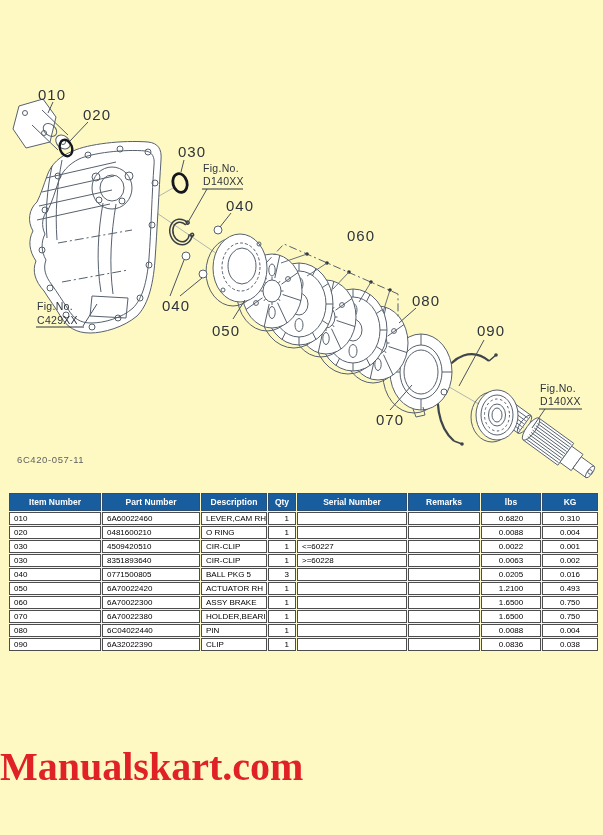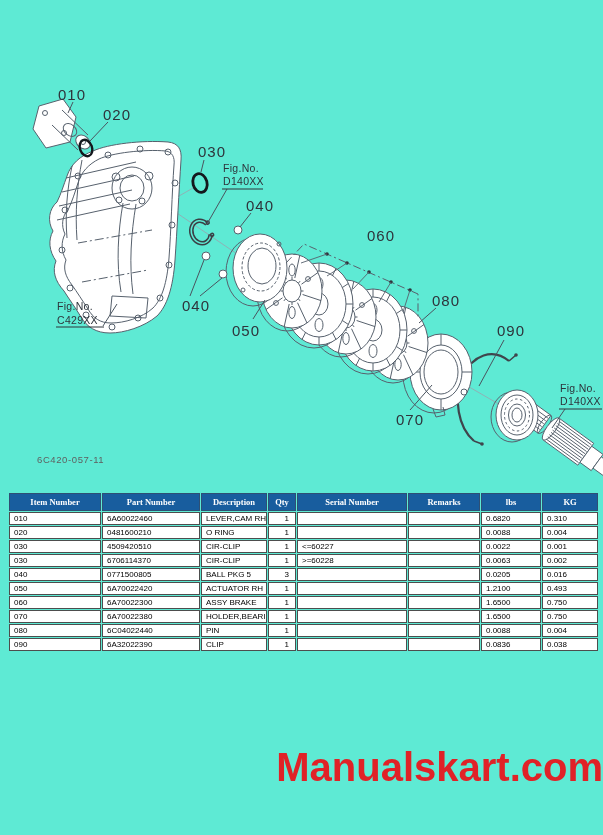--- a/index.html
+++ b/index.html
@@ -1,33 +1,33 @@
 <!DOCTYPE html>
 <html><head>
 <meta charset="utf-8">
 <style>
   html,body{margin:0;padding:0;}
   body{width:603px;height:835px;background:#ffffff;font-family:"Liberation Sans",sans-serif;position:relative;}
-  .page{position:absolute;inset:0;background:#5eead4;overflow:hidden;padding-left:20px;}
+  .page{position:absolute;inset:0;background:#fef9c3;overflow:hidden;}
   svg{display:block;}
   svg text{font-family:"Liberation Sans",sans-serif;fill:#2e343b;}
   .callout{font-size:15px;letter-spacing:1px;}
   .figref{font-size:10.5px;letter-spacing:.3px;}
   .dwgnum{font-size:9.5px;fill:#5f5f5f;letter-spacing:.6px;}
 
   table.parts{position:absolute;left:8px;top:492px;width:589px;border-collapse:separate;border-spacing:1px;table-layout:fixed;}
   table.parts th{background:var(--hdr,#185d9e);color:var(--hdrtx,#fff);font-size:8.5px;font-weight:bold;
-    padding:3px 2px;border:1px solid #2e4f74;text-align:center;white-space:nowrap;overflow:hidden;font-family:Liberation Serif, serif;}
+    padding:3px 2px;border:1px solid #2e4f74;text-align:center;white-space:nowrap;overflow:hidden;}
   table.parts td{font-size:8px;color:#000;background:#fff;border:1px solid #4d4d4d;
     padding:1px 4px;height:9px;white-space:nowrap;overflow:hidden;}
-  table.parts td.num{text-align:left;}
+  table.parts td.num{text-align:center;}
   table.parts td.qty{text-align:right;padding-right:6px;}
 
-  .watermark{position:absolute;top:744px;left:0;width:100%;text-align:right;
-    font-size:40px;line-height:46px;font-weight:bold;color:var(--wm,#e02227);}
+  .watermark{position:absolute;top:744px;left:0;width:100%;text-align:left;
+    font-size:40px;line-height:46px;font-weight:bold;color:var(--wm,#e02227);font-family:Liberation Serif, serif;}
 </style>
 </head>
 <body style="--hdr: #185d9e; --hdrtx: #ffffff; --wm: #e02227;">
 
 <div class="page">
 
   <svg width="603" height="490" viewBox="0 0 603 490">
     <g fill="none" stroke="#57616d" stroke-width="1">
 
       <defs>
@@ -338,21 +338,21 @@
           <td>4509420510</td>
           <td>CIR-CLIP</td>
           <td class="qty">1</td>
           <td>&lt;=60227</td>
           <td></td>
           <td class="num">0.0022</td>
           <td class="num">0.001</td>
         </tr>
         <tr>
           <td>030</td>
-          <td>6706114370</td>
+          <td>8351893640</td>
           <td>CIR-CLIP</td>
           <td class="qty">1</td>
           <td>&gt;=60228</td>
           <td></td>
           <td class="num">0.0063</td>
           <td class="num">0.002</td>
         </tr>
         <tr>
           <td>040</td>
           <td>0771500805</td>

